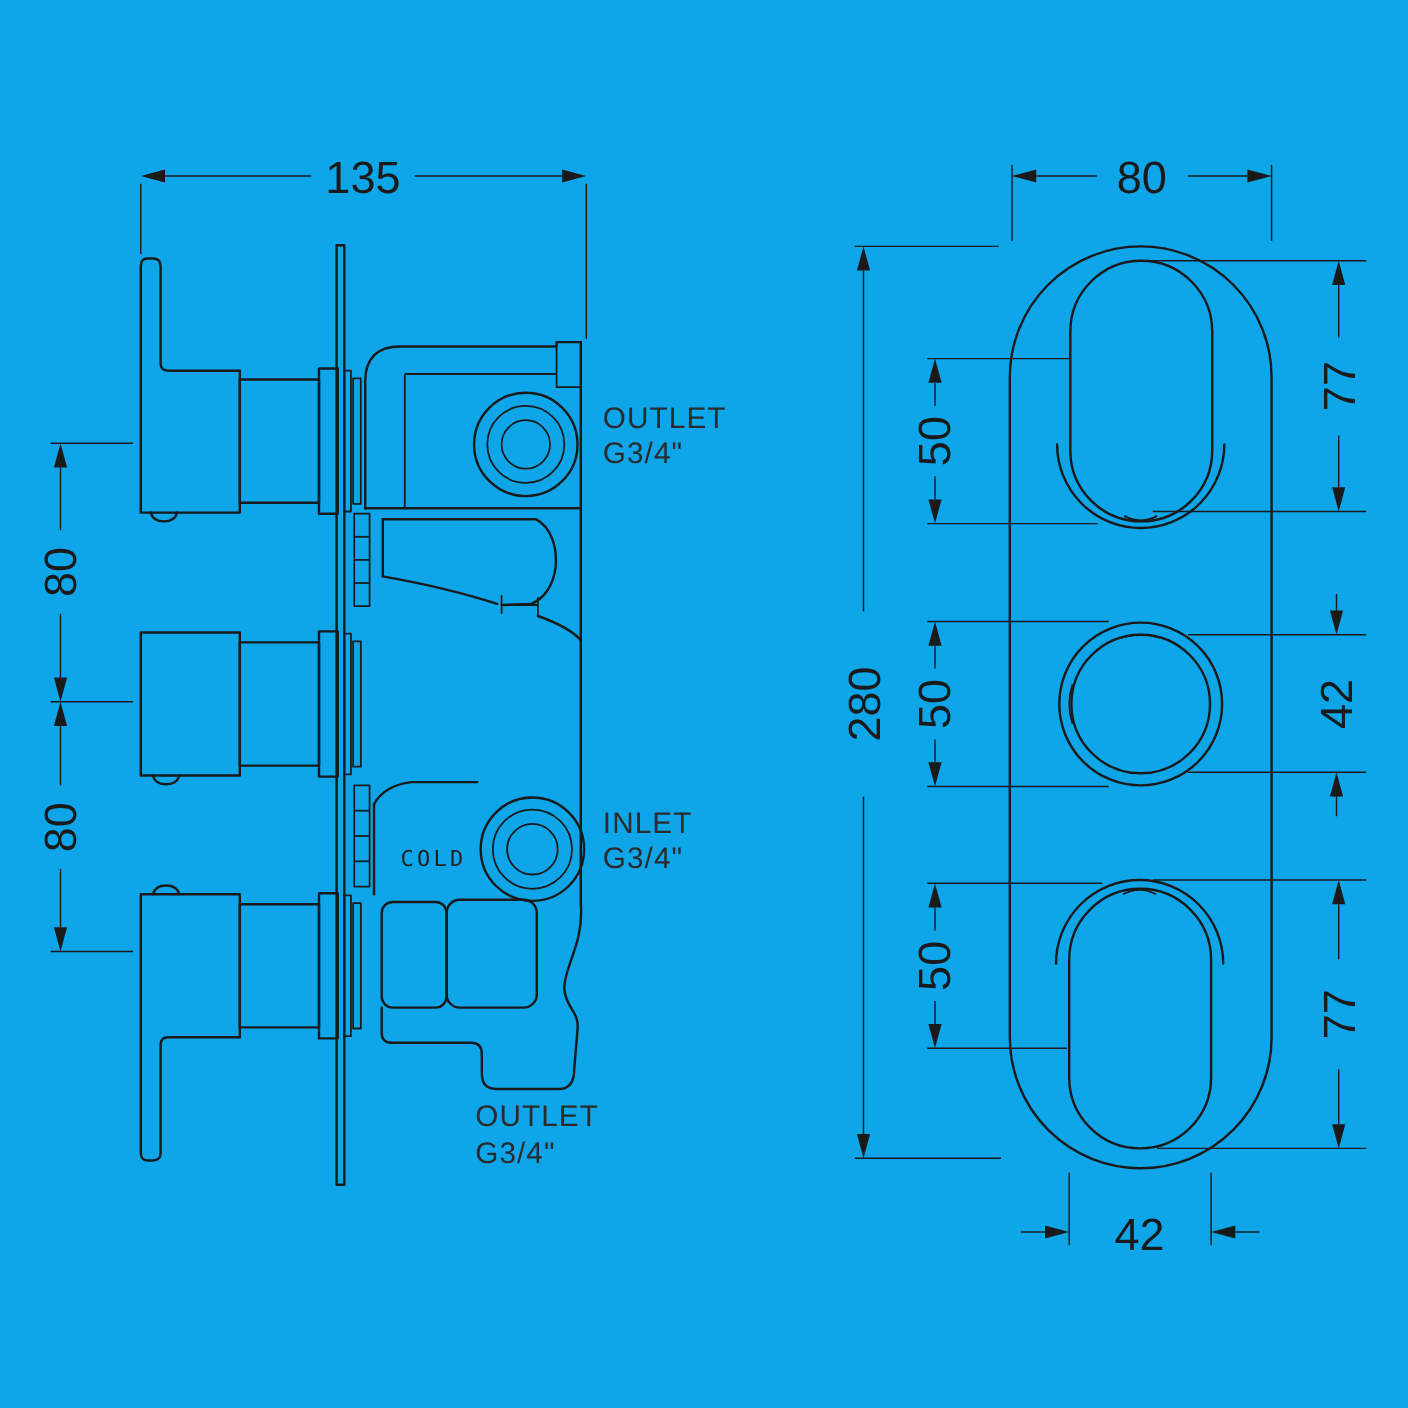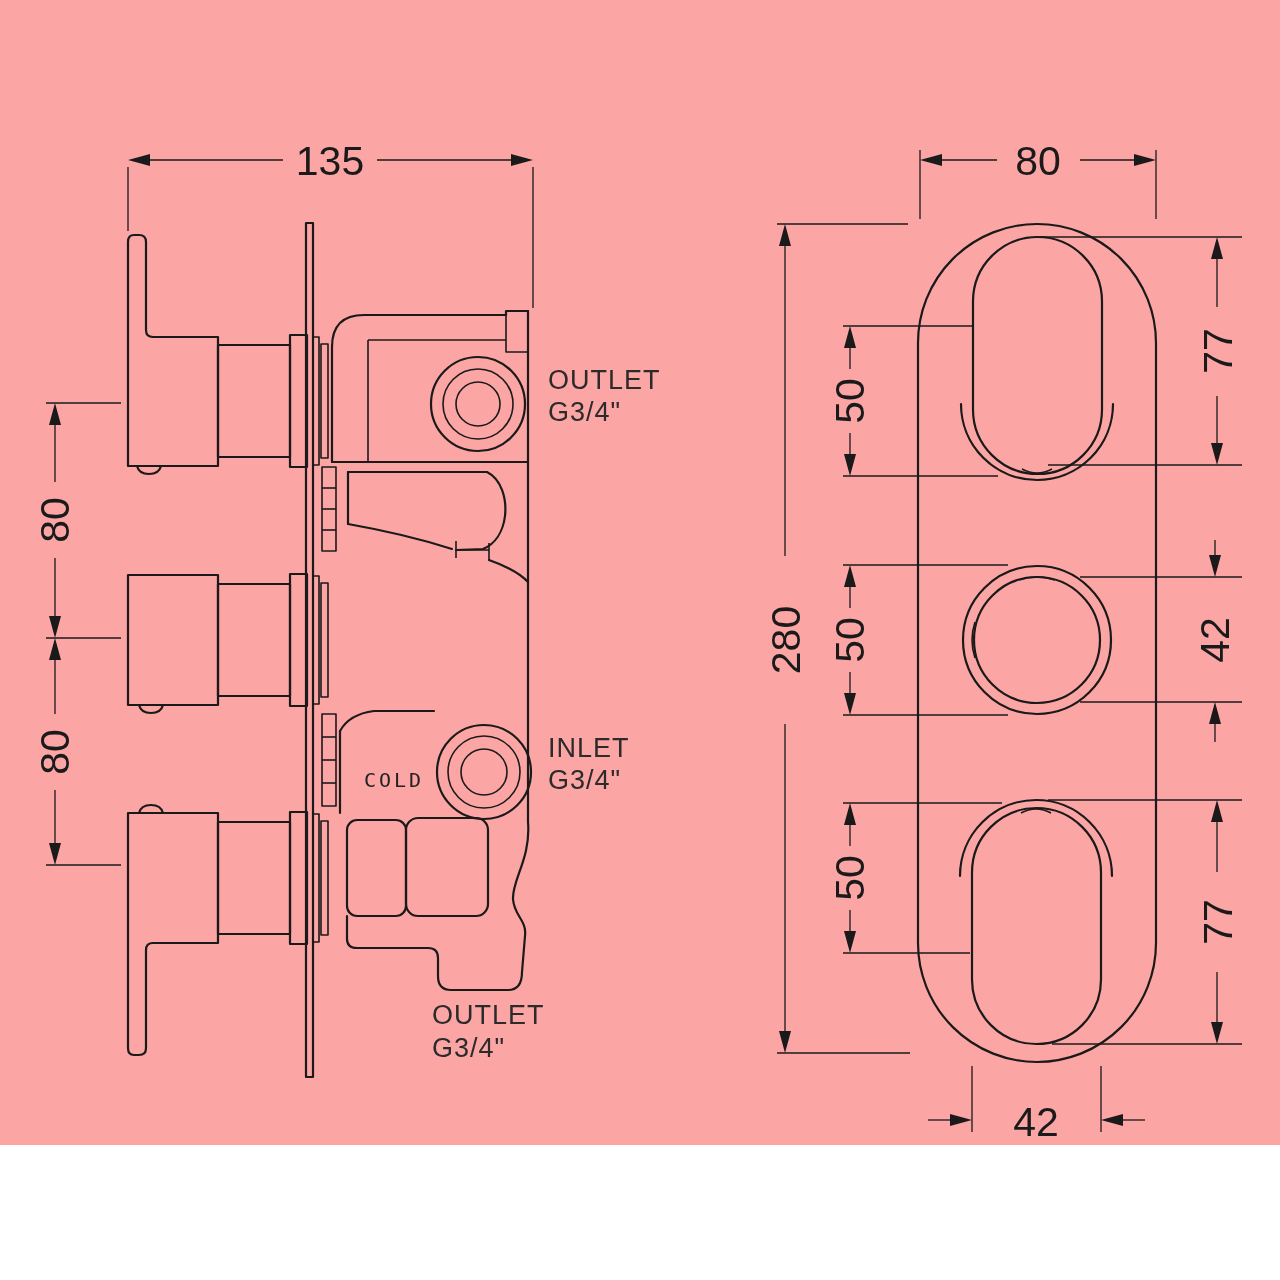--- a/index.html
+++ b/index.html
@@ -1,16 +1,16 @@
 <!DOCTYPE html>
 <html><head>
 <meta charset="utf-8">
 <style>
   html,body{margin:0;padding:0;background:#ffffff;}
-  #stage{width:1280px;height:1145px;position:relative;background:#fca5a5;overflow:hidden;}
+  #stage{width:1280px;height:1280px;position:relative;background:#0ea5e9;overflow:hidden;}
   svg{display:block;}
   .outline{fill:none;stroke:#1a1a1a;stroke-width:2.2;stroke-linejoin:round;stroke-linecap:round;}
   .fine{fill:none;stroke:#1a1a1a;stroke-width:1.6;stroke-linejoin:round;}
   .dim{fill:none;stroke:#1a1a1a;stroke-width:1.3;}
   .arrow{fill:#1a1a1a;stroke:none;}
   .dimtxt{font-family:"Liberation Sans",sans-serif;font-size:41px;fill:#1a1a1a;}
   .lbl{font-family:"Liberation Sans",sans-serif;font-size:27px;fill:#2b2b2b;letter-spacing:1px;}
   .cold{font-family:"DejaVu Sans Mono",monospace;font-size:20px;fill:#222;letter-spacing:3px;}
   .mid{text-anchor:middle;}
 </style>

